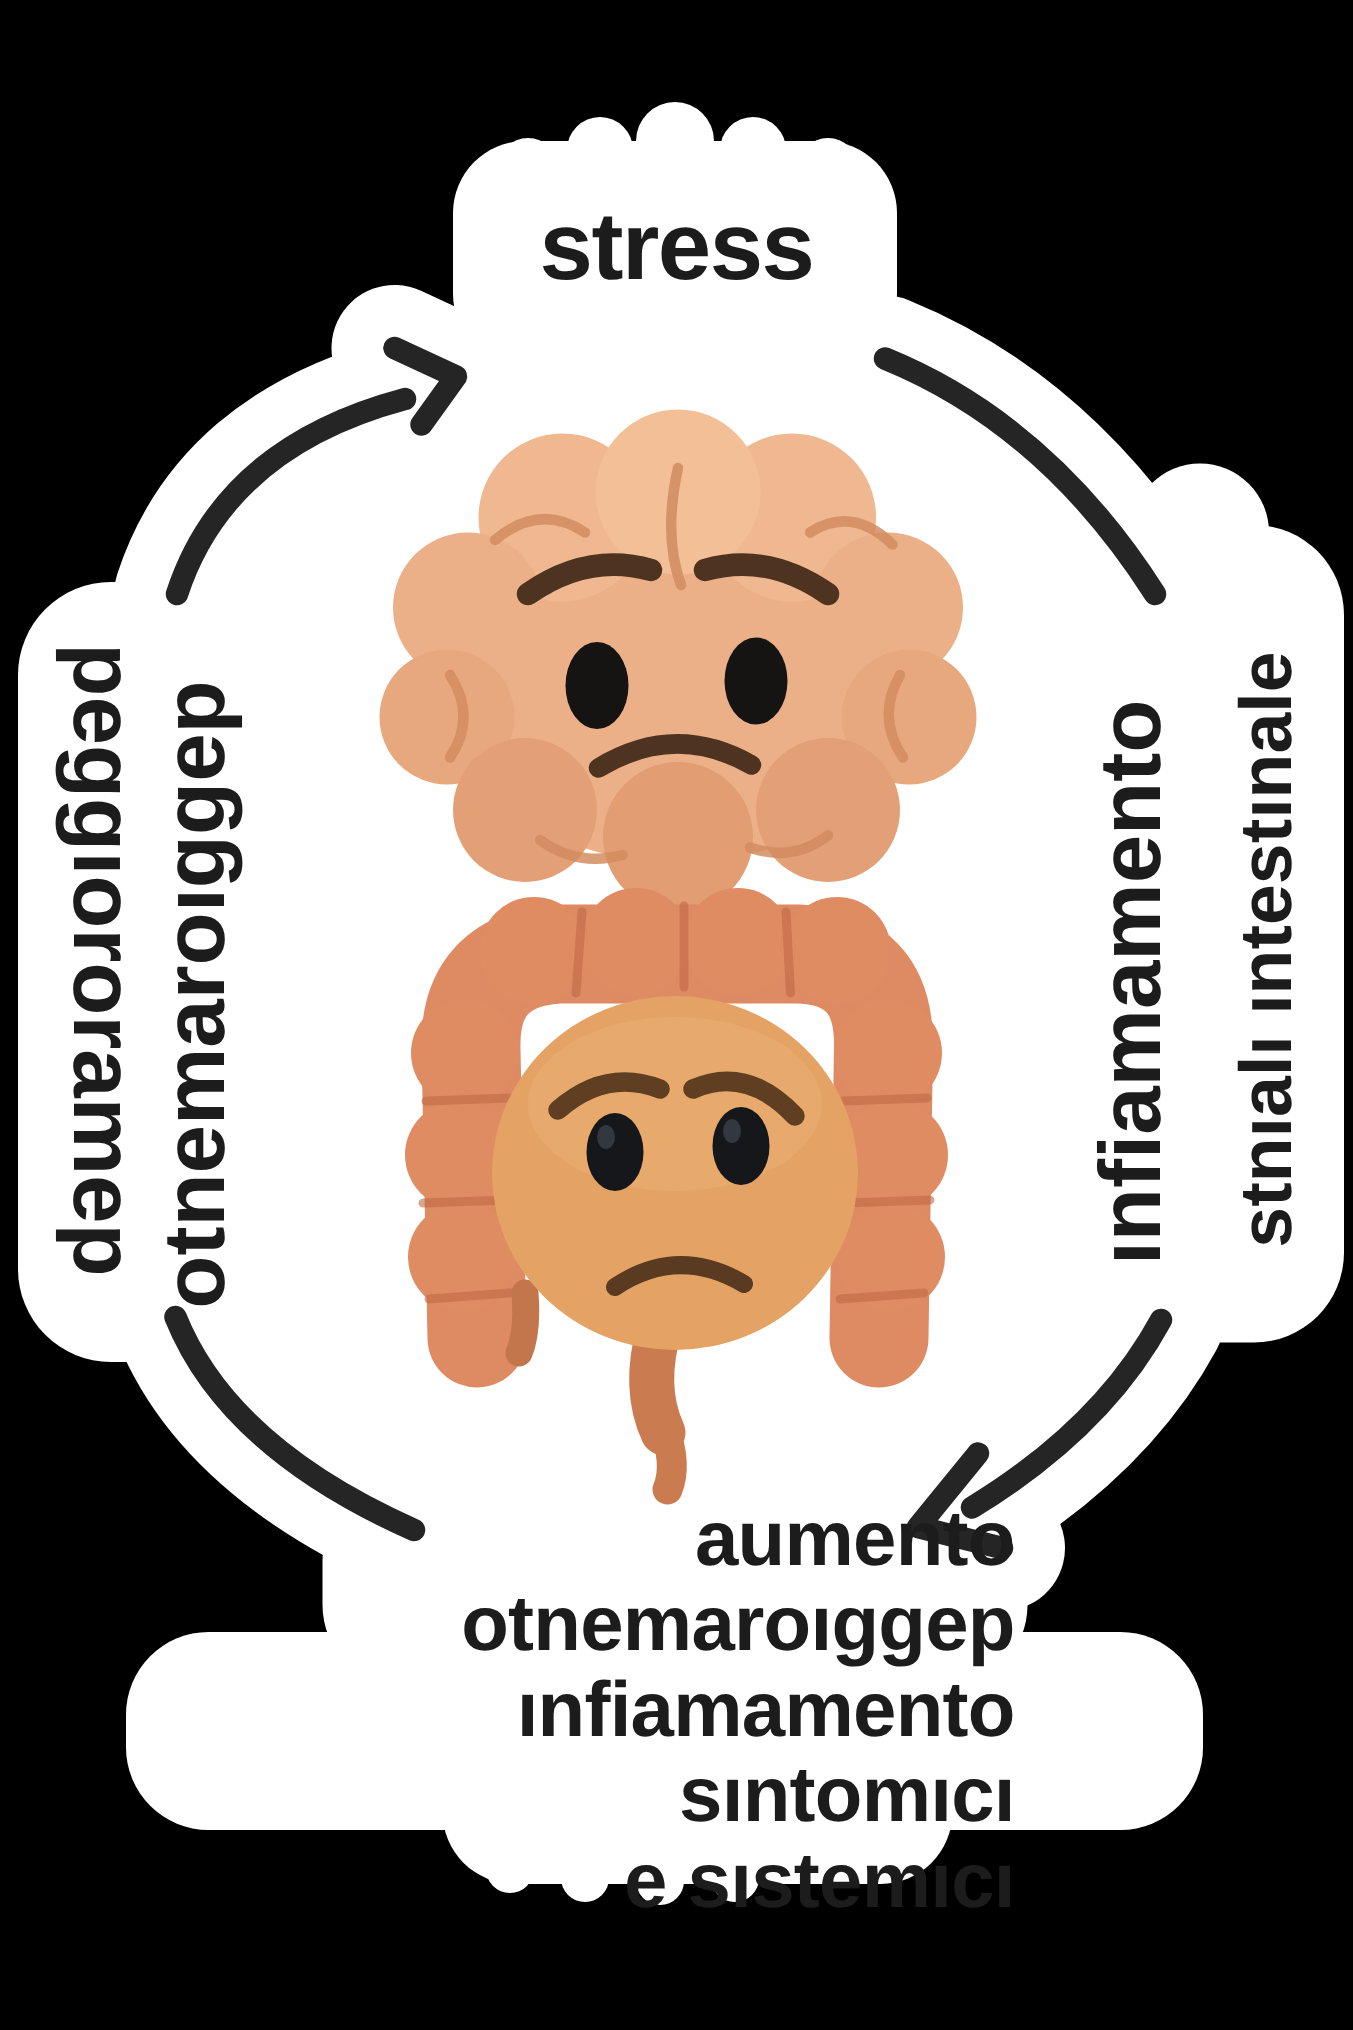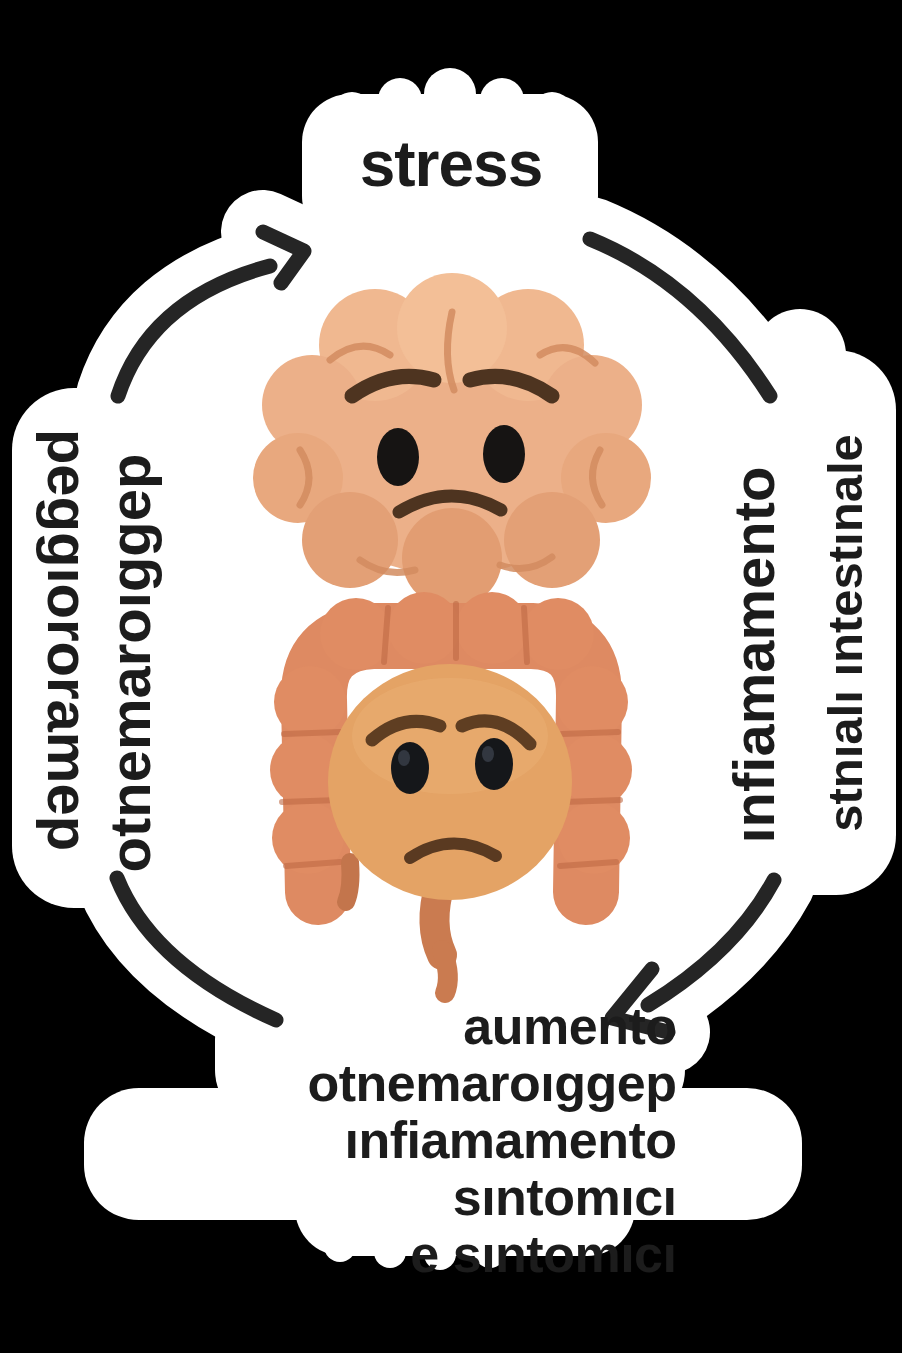--- a/index.html
+++ b/index.html
@@ -161,16 +161,16 @@
   <div class="label side rotm90" style="left:130px;top:663px;">otnemaroıggep</div>
 
   <div class="label side rotm90" style="left:754px;top:655px;">ınfiamamento</div>
 
   <div class="label side-sm rotm90" style="left:845px;top:633px;">stnıalı ıntestınale</div>
 
   <div class="bottom-block">
     <div>aumento</div>
     <div>otnemaroıggep</div>
     <div>ınfiamamento sıntomıcı</div>
-    <div>e sıntomıcı</div>
+    <div>e sıstemıcı</div>
   </div>
 
 </div>
 
 </body></html>

